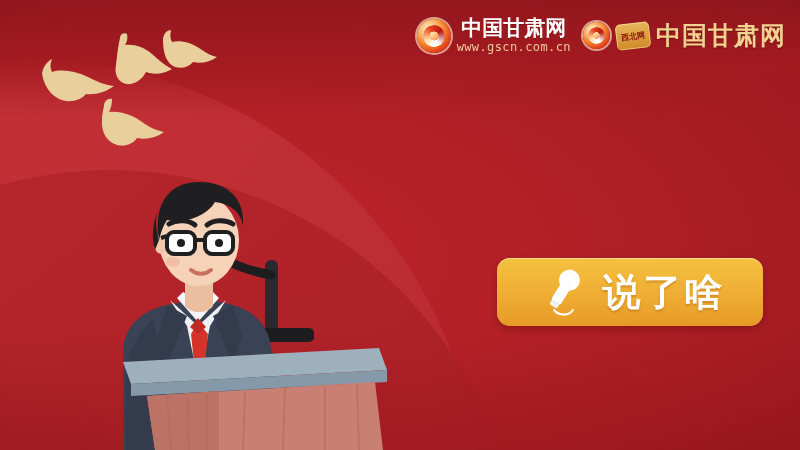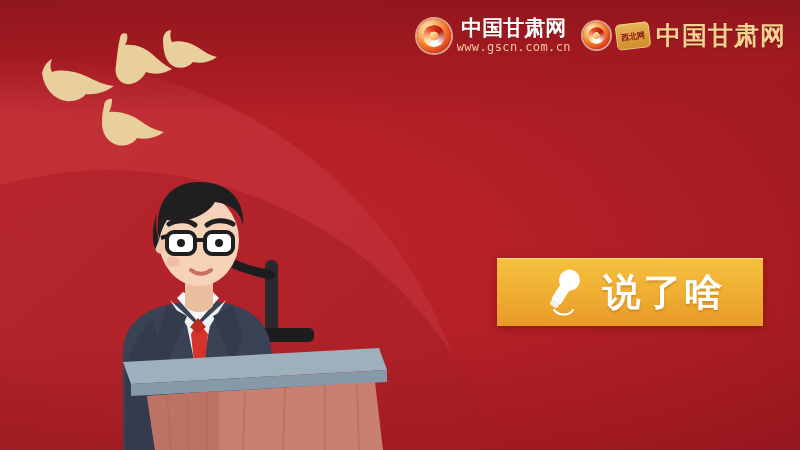--- a/index.html
+++ b/index.html
@@ -159,21 +159,21 @@
     text-shadow: 0 2px 4px rgba(90,8,8,.5);
   }
 
   
   .cta {
     position: absolute;
     left: 497px;
     top: 258px;
     width: 266px;
     height: 68px;
-    border-radius: 0;
+    border-radius: 13px;
     background: linear-gradient(180deg, #f5c13f 0%, #efae33 52%, #e79a27 100%);
     box-shadow: 0 3px 7px rgba(80,10,10,.35), inset 0 1px 0 rgba(255,245,200,.55);
     display: flex;
     align-items: center;
     justify-content: center;
     gap: 14px;
     cursor: pointer;
   }
   .cta-icon { width: 54px; height: 54px; flex: none; }
   .cta-label {

